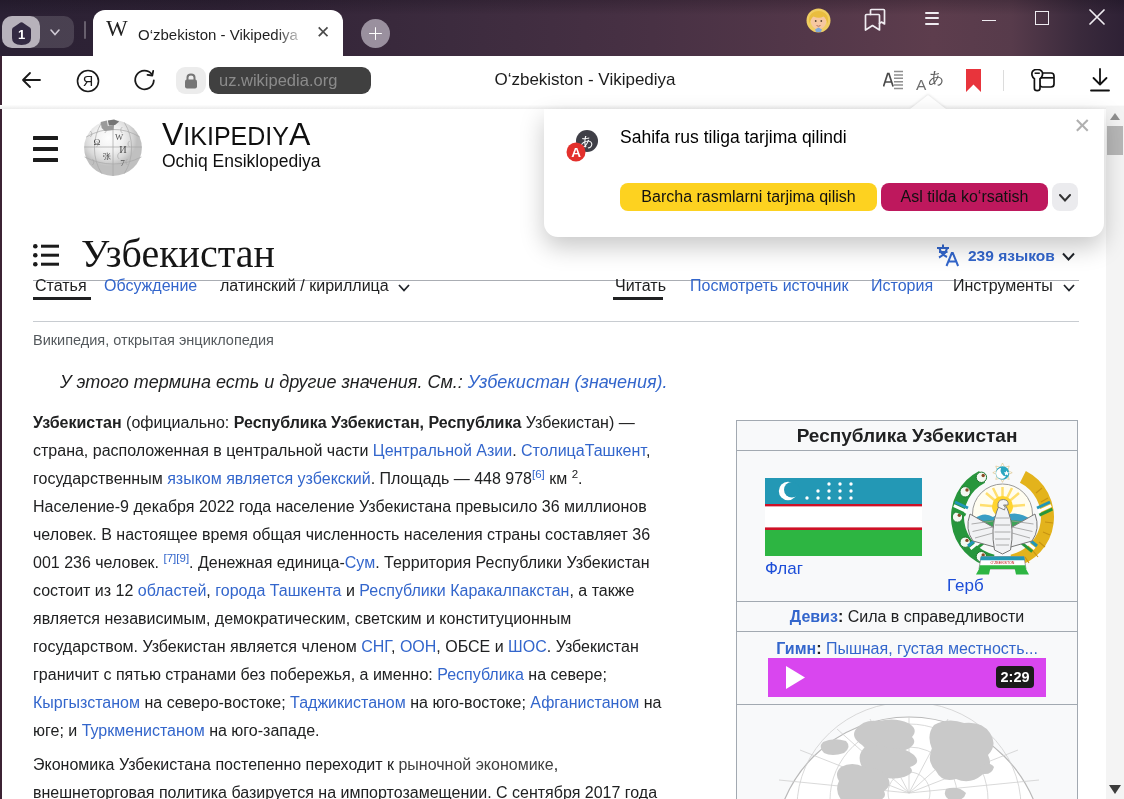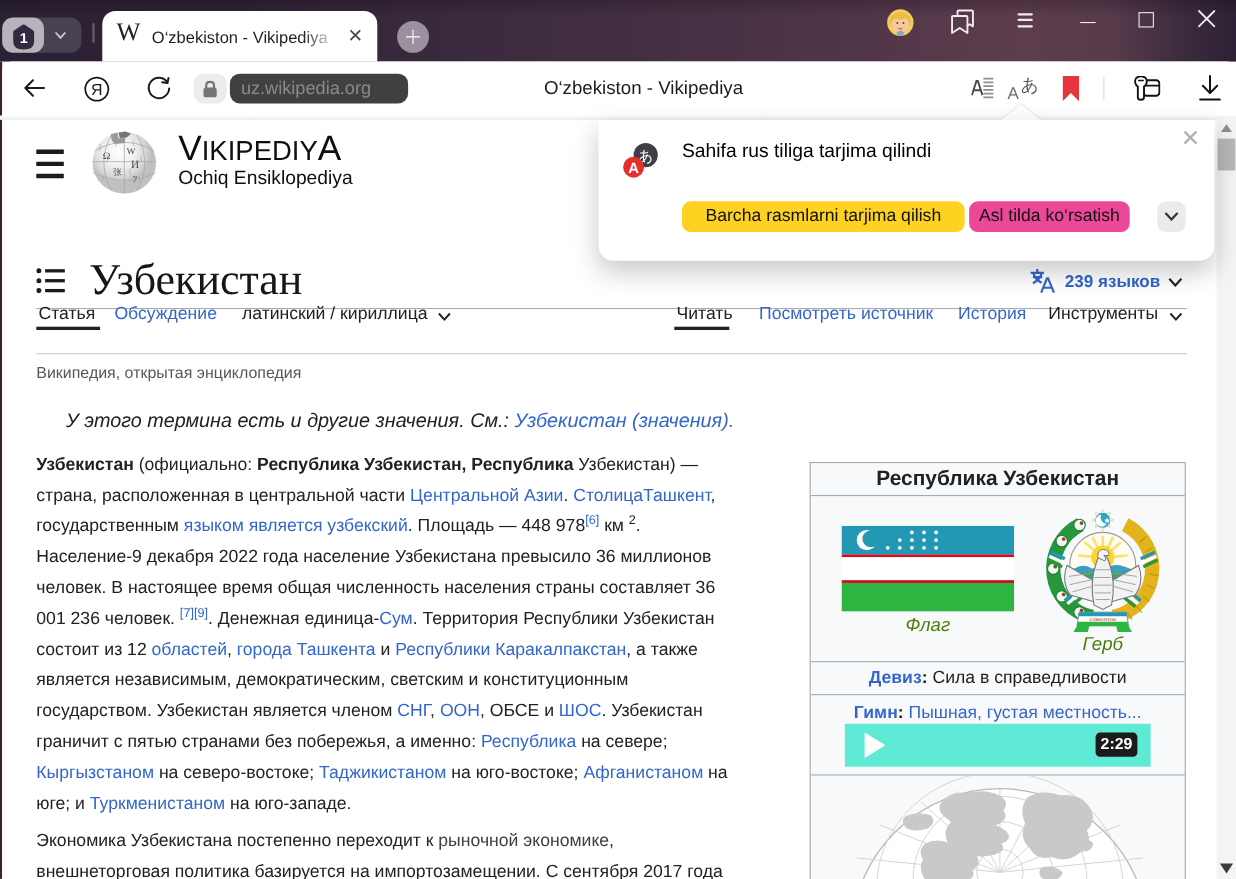--- a/index.html
+++ b/index.html
@@ -36,21 +36,21 @@
 #sbar .up{position:absolute;left:4px;top:7px;width:0;height:0;border-left:5px solid transparent;border-right:5px solid transparent;border-bottom:7px solid #8f8f8f;}
 #sbar .dn{position:absolute;left:3px;bottom:5px;width:0;height:0;border-left:6px solid transparent;border-right:6px solid transparent;border-top:9px solid #3c3c3c;}
 
 #popup{position:absolute;left:544px;top:109px;width:560px;height:128px;background:#fff;border-radius:0 0 14px 14px;
  box-shadow:0 10px 24px rgba(0,0,0,0.22);}
 #caret{position:absolute;left:910px;top:95px;width:0;height:0;border-left:18px solid transparent;border-right:18px solid transparent;border-bottom:14px solid #fff;filter:drop-shadow(0 -1px 1px rgba(0,0,0,0.10));}
 #popup .close{position:absolute;right:13px;top:5px;color:#b0b0b0;font-size:21px;font-weight:300;}
 #popup .title{position:absolute;left:76px;top:18px;font-size:17.5px;font-weight:normal;color:#000;}
 .btn{position:absolute;top:74px;height:28px;border-radius:8px;font-size:16px;color:#111;text-align:center;line-height:28px;}
 #btn1{left:76px;width:257px;background:#fdd220;}
-#btn2{left:337px;width:146px;background:#ec4899;}
+#btn2{left:337px;width:167px;background:#be185d;}
 #btn3{left:508px;width:26px;background:#ebebee;}
 
 #wiki{position:absolute;left:2px;top:109px;width:1104px;height:690px;}
 .wlink{color:#3366cc;text-decoration:none;}
 .rlink{color:#404040;}
 sup{font-size:11.5px;line-height:0;}
 #h-burger{position:absolute;left:31px;top:27px;width:25px;height:26px;}
 #h-burger div{height:3.6px;background:#1b1b1b;margin-bottom:7.4px;border-radius:0.5px;}
 #wlogo{position:absolute;left:78px;top:10px;}
 #wname{position:absolute;left:160px;top:7px;font-family:Liberation Sans, sans-serif;color:#0f0f0f;}
@@ -63,21 +63,21 @@
 #tabsrow{position:absolute;left:31px;top:168px;width:1046px;height:27px;font-size:16px;color:#202122;}
 #tabshr{position:absolute;left:31px;top:212px;width:1046px;height:1px;background:#c8ccd1;}
 #subtitle{position:absolute;left:31px;top:223px;font-size:14.5px;color:#54595d;}
 #hatnote{position:absolute;left:58px;top:263px;font-style:italic;font-size:18px;color:#202122;}
 #para1{position:absolute;left:31px;top:300px;width:700px;font-size:16px;line-height:28px;color:#202122;}
 #para2{position:absolute;left:31px;top:642px;width:700px;font-size:16px;line-height:28px;color:#202122;}
 
 #ibox{position:absolute;left:734px;top:311px;width:340px;border:1px solid #a2a9b1;background:#f8f9fa;font-size:16px;color:#202122;}
 #ibox .hrow{height:29px;border-bottom:1px solid #a2a9b1;text-align:center;font-size:19px;font-weight:bold;line-height:30px;}
 #ibox .imrow{height:150px;border-bottom:1px solid #a2a9b1;position:relative;}
-#ibox .ilabel{position:absolute;text-align:center;font-size:17px;color:#4d7c0f;font-style:italic;}
+#ibox .ilabel{position:absolute;font-size:17px;color:#1d4ed8;}
 #ibox .mrow{height:29px;border-bottom:1px solid #a2a9b1;text-align:center;line-height:30px;}
 #ibox .grow{height:72px;border-bottom:1px solid #a2a9b1;text-align:center;position:relative;}
 #ibox .prow{height:95px;position:relative;overflow:hidden;}
 </style></head>
 <body>
 <div id="titlebar">
   <div class="tabpill">
     <div class="num"></div>
     <svg width="23" height="25" viewBox="0 0 23 25">
         <path d="M10.5 1.6 Q11.5 1 12.5 1.6 L19.8 6.4 Q21 7.2 21 8.6 L21 17 Q21 24 11.5 24 Q2 24 2 17 L2 8.6 Q2 7.2 3.2 6.4 Z" fill="#332a42"></path>
@@ -336,21 +336,21 @@
       <path d="M55.5 1 l2.1 4.4 4.6 -1.4 -1.4 4.6 4.4 2.1 -4.4 2.1 1.4 4.6 -4.6 -1.4 -2.1 4.4 -2.1 -4.4 -4.6 1.4 1.4 -4.6 -4.4 -2.1 4.4 -2.1 -1.4 -4.6 4.6 1.4 Z" fill="#fff" stroke="#d8c080" stroke-width="0.6"></path>
       <circle cx="55.5" cy="11" r="6.8" fill="#2aa7c0"></circle>
       <path d="M54 6 a5.4 5.4 0 1 0 5 8.3 a6.1 6.1 0 0 1 -5 -8.3" fill="#fff"></path>
       <path d="M59.5 8.5 l0.8 1.7 1.9 0.2 -1.4 1.3 0.4 1.8 -1.7 -1 -1.7 1 0.4 -1.8 -1.4 -1.3 1.9 -0.2 Z" fill="#fff"></path>
     </svg>
     <div class="ilabel" style="left:210px;top:125px;width:111px;">Герб</div>
   </div>
   <div class="mrow"><span class="wlink" style="font-weight:bold;">Девиз</span><b>:</b> Сила в справедливости</div>
   <div class="grow">
     <div style="padding-top:8px;"><span class="wlink" style="font-weight:bold;">Гимн</span><b>:</b> <span class="wlink">Пышная, густая местность...</span></div>
-    <div style="position:absolute;left:31px;top:26px;width:278px;height:39px;background:#5eead4;">
+    <div style="position:absolute;left:31px;top:26px;width:278px;height:39px;background:#d946ef;">
       <svg style="position:absolute;left:16px;top:8px;" width="21" height="23" viewBox="0 0 21 23">
             <path d="M2 0 L21 11.5 L2 23 Z" fill="#fff"></path>
           </svg>
       <div style="position:absolute;right:12px;top:8px;width:38px;height:22px;background:#1b1b1b;border-radius:4px;color:#fff;font-size:14.5px;font-weight:bold;text-align:center;line-height:22px;">2:29</div>
     </div>
   </div>
   <div class="prow">
     <svg width="340" height="96" viewBox="0 0 340 96" style="position:absolute;left:0;top:0;">
     <circle cx="172" cy="147" r="135" fill="#fff" stroke="#b9b9b9" stroke-width="1.2"></circle>
     <g fill="none" stroke="#cfcfcf" stroke-width="0.8">

